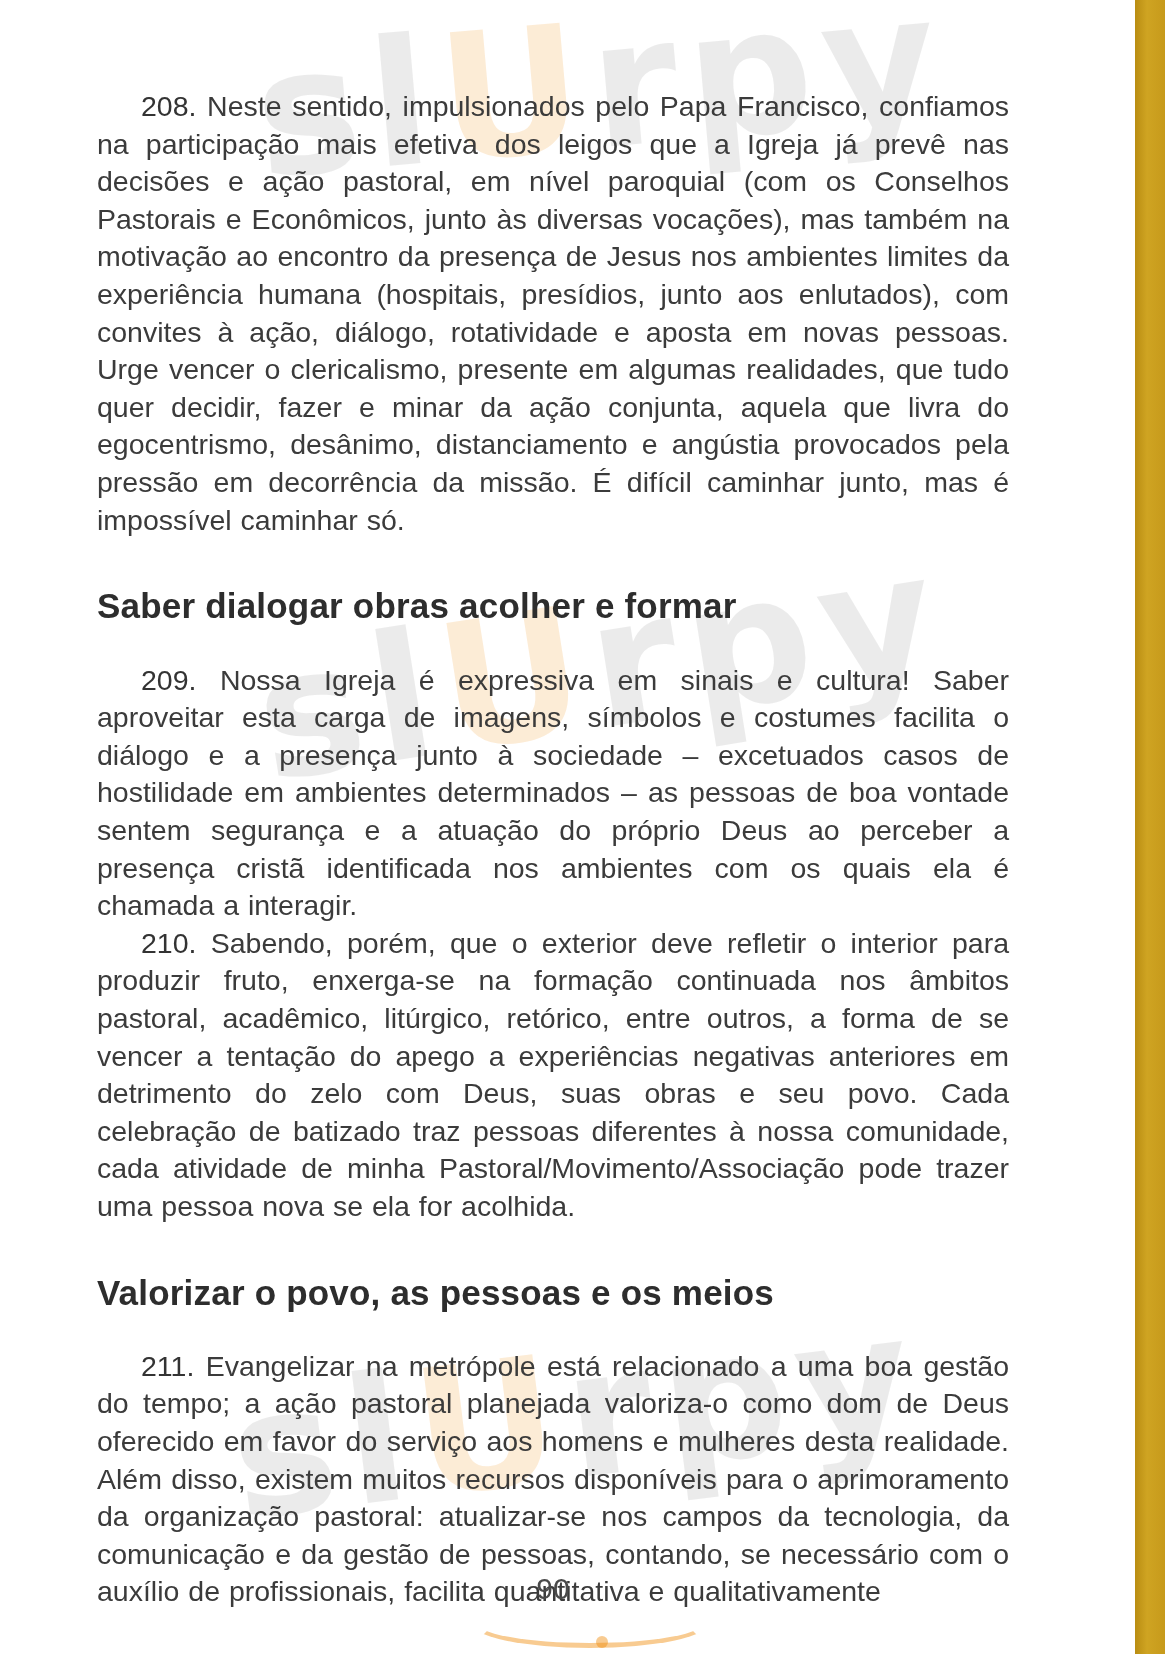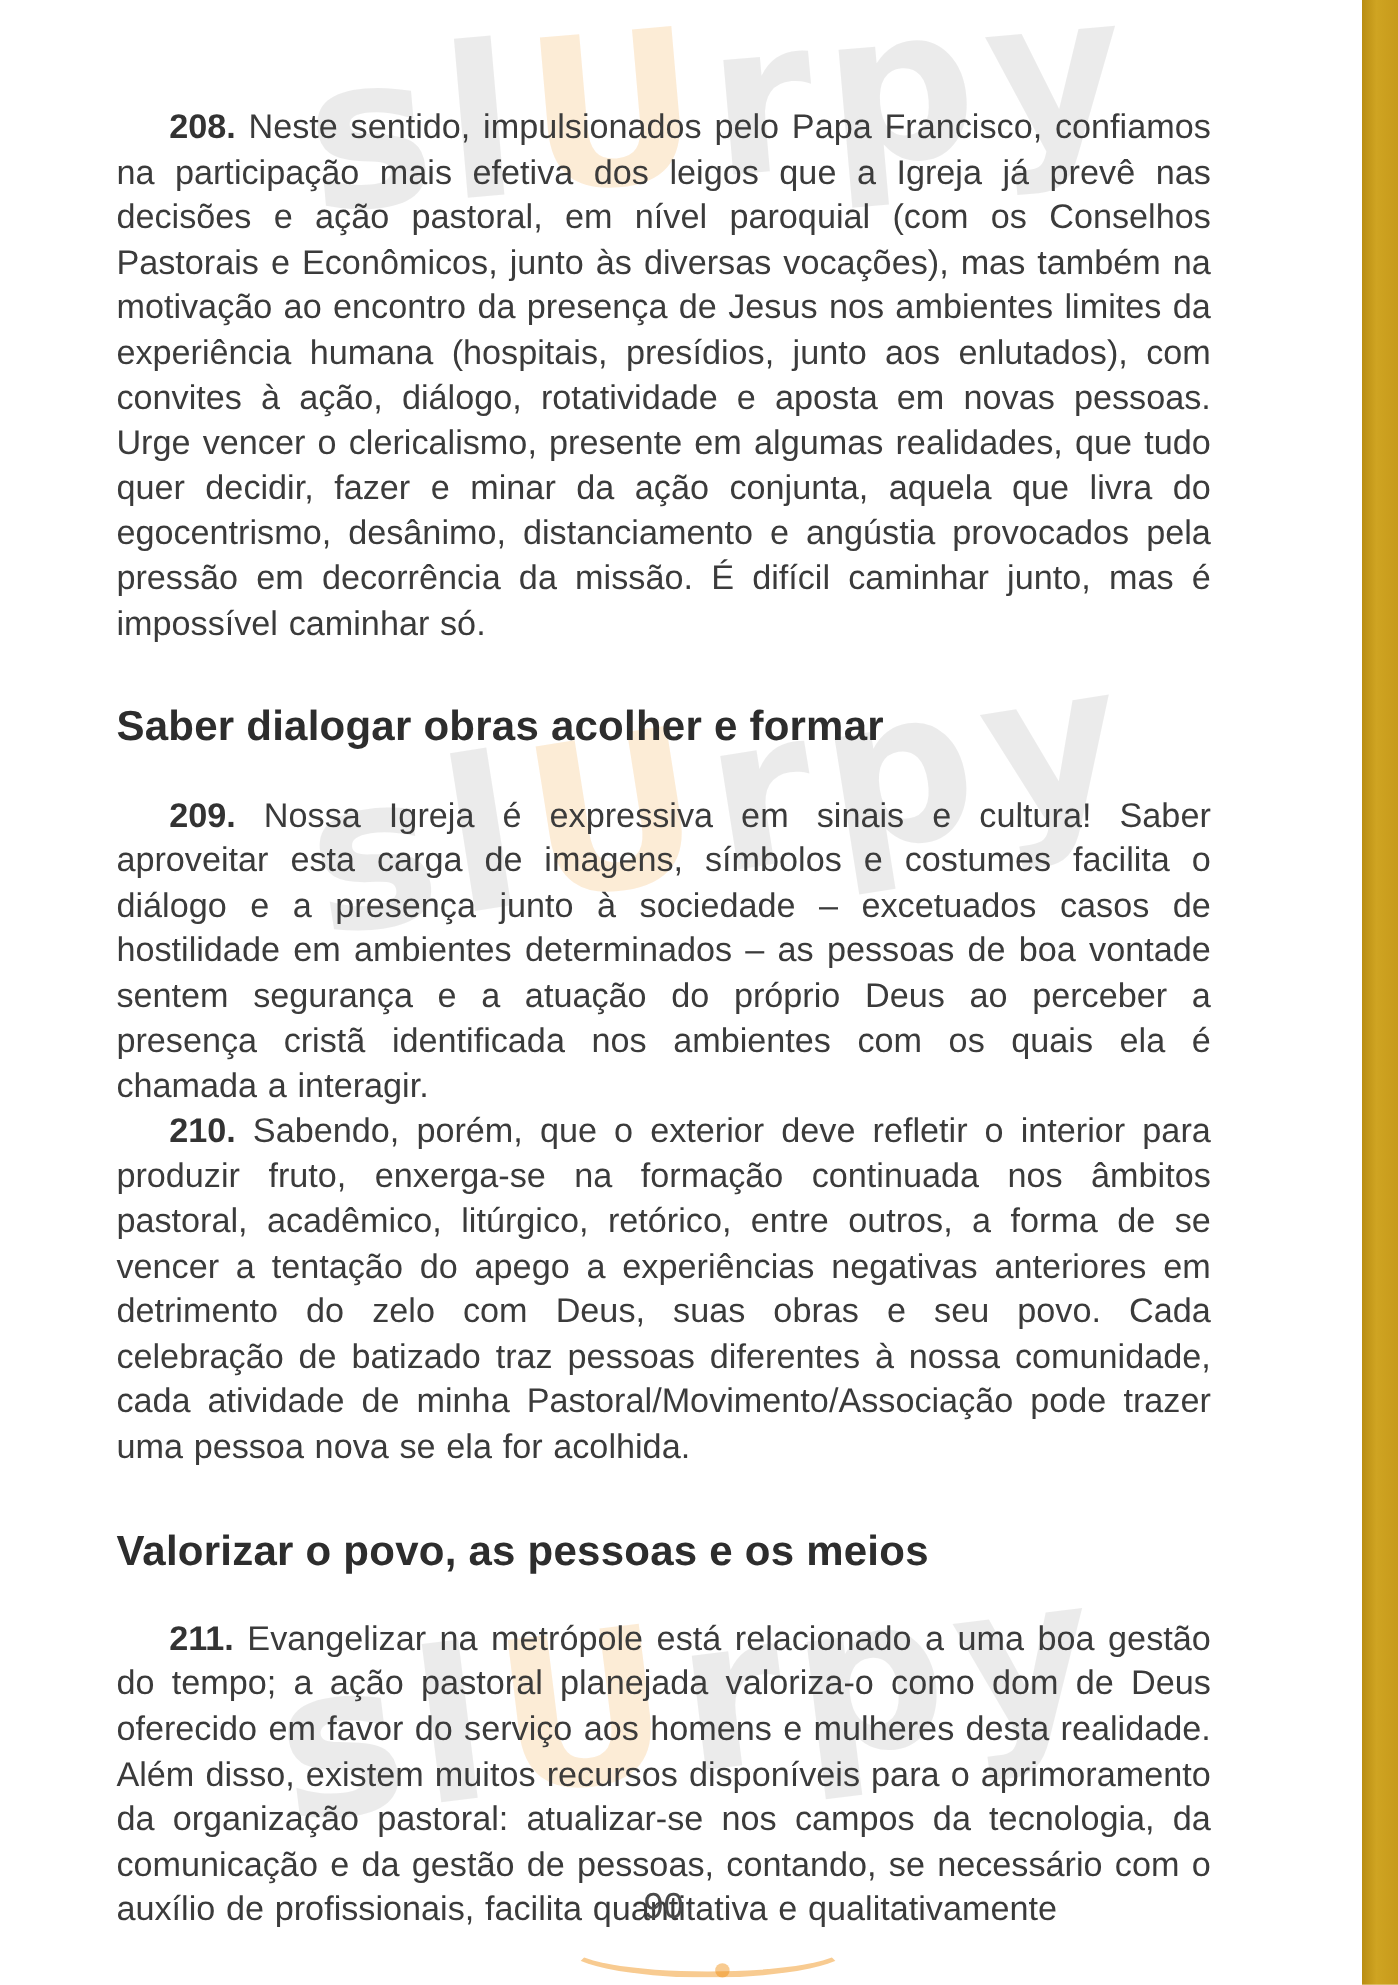--- a/index.html
+++ b/index.html
@@ -62,21 +62,21 @@
     width:912px;
     color:#3b3b3b;
     font-size:28.5px;
     line-height:1.32;
     text-align:justify;
   }
   .body-para {
     text-indent:44px;
     word-spacing:1px;
   }
-  .body-para .pnum { font-weight:bold; color:#333333; }
+  .body-para .pnum { font-weight:normal; color:#333333; }
   .section-heading {
     font-size:35px;
     font-weight:bold;
     color:#2d2d2d;
     text-align:left;
     margin:44px 0 32px 0;
     letter-spacing:0.2px;
   }
   .page-number {
     position:absolute;

